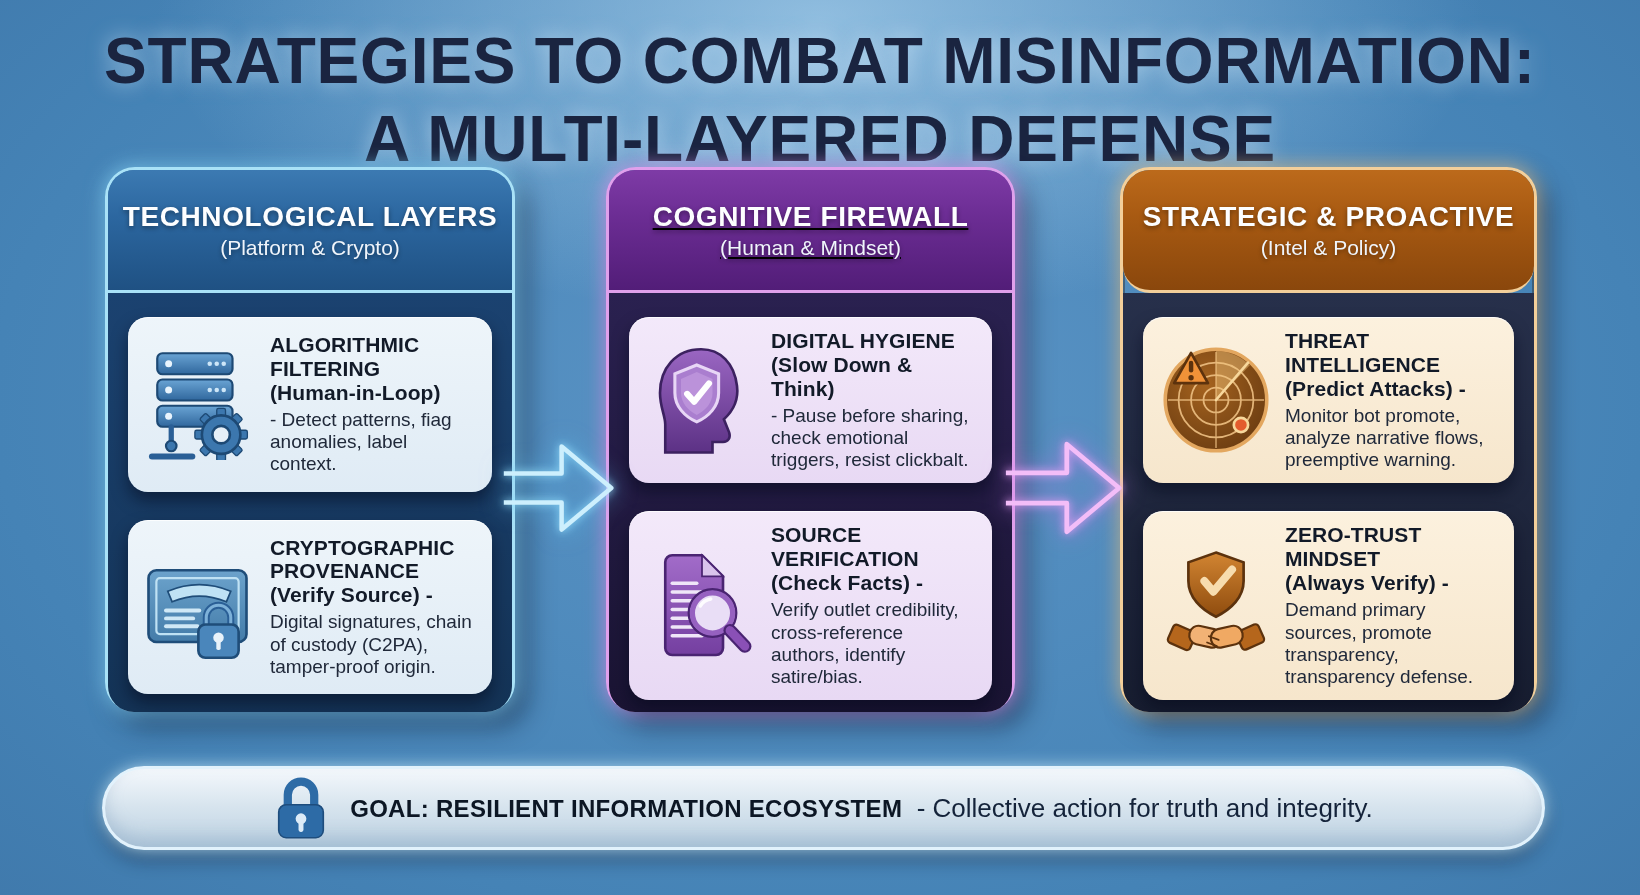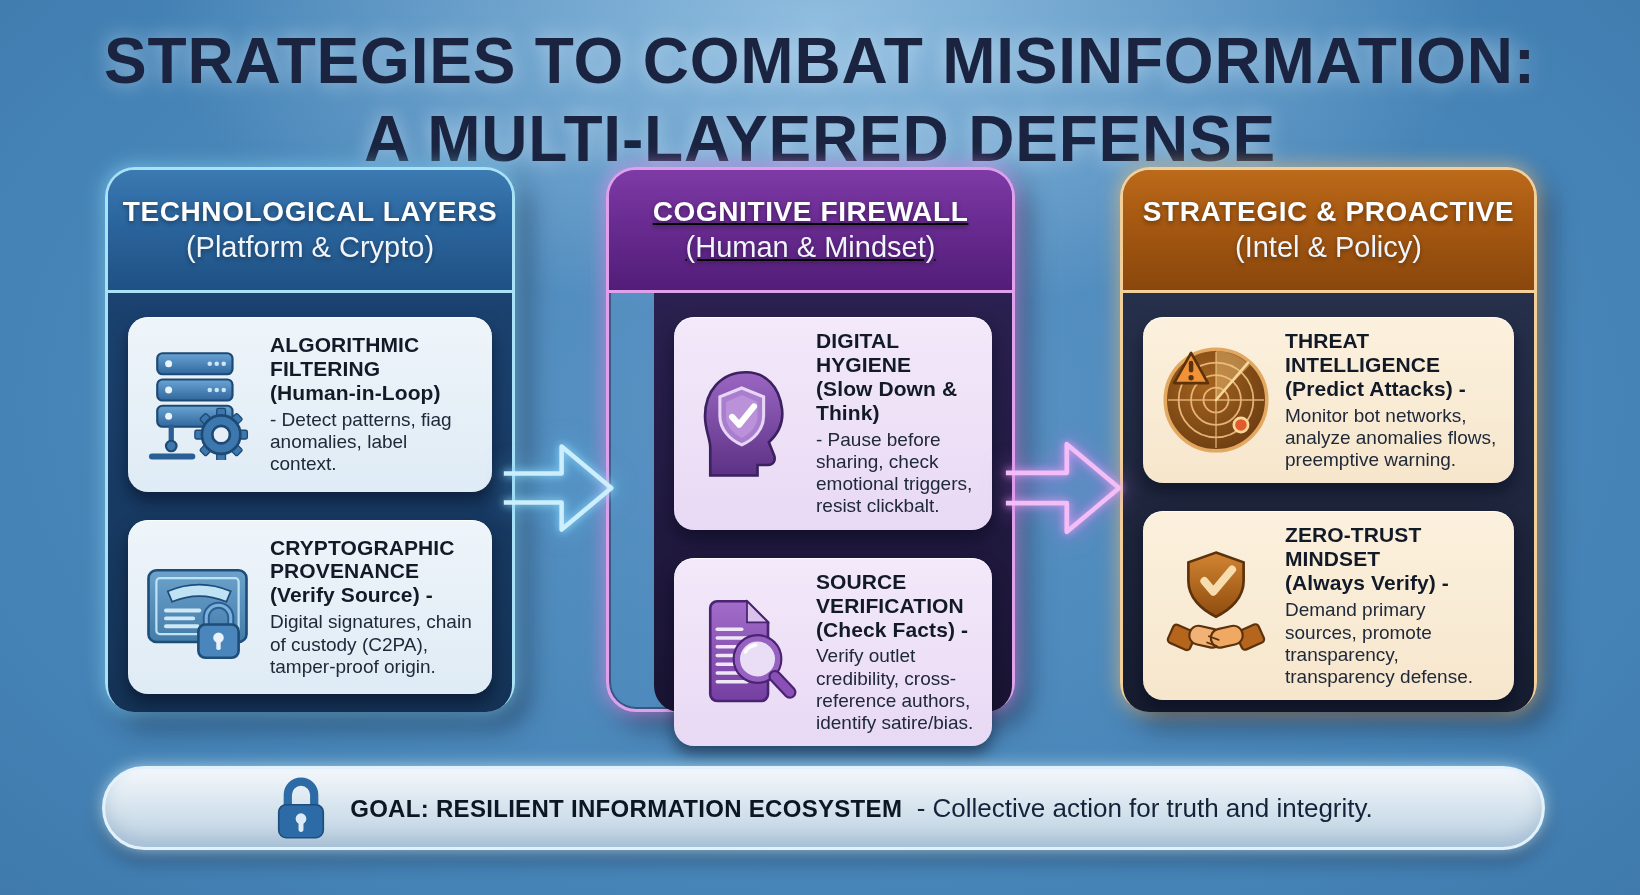--- a/index.html
+++ b/index.html
@@ -26,29 +26,29 @@
   .col-cog  {left:606px;width:409px;border-color:#e0a0ec;
     box-shadow:0 0 18px 3px rgba(228,155,245,.60),12px 14px 26px rgba(8,20,45,.50),inset 0 0 0 2px rgba(25,10,45,.40);}
   .col-strat{left:1120px;width:417px;border-color:#f3cf9a;
     box-shadow:0 0 18px 3px rgba(250,205,140,.55),12px 14px 26px rgba(8,20,45,.50),inset 0 0 0 2px rgba(40,22,8,.35);}
   .col-head{
     height:120px;border-bottom:3px solid;border-radius:26px 26px 0 0;
     display:flex;flex-direction:column;align-items:center;justify-content:center;gap:3px;
   }
   .head-tech {background:linear-gradient(180deg,#3c7ab2 0%,#2c67a0 38%,#1f5183 100%);border-color:#a9e2f7;}
   .head-cog  {background:linear-gradient(180deg,#7e3ba6 0%,#6c2d94 38%,#521d78 100%);border-color:#e0a0ec;text-decoration:underline;}
-  .head-strat{background:linear-gradient(180deg,#bc6a1b 0%,#a85a12 38%,#8a470c 100%);border-color:#f3cf9a;}
+  .head-strat{background:linear-gradient(180deg,#bc6a1b 0%,#a85a12 38%,#8a470c 100%);border-color:#f3cf9a;border-radius:27px;}
   .col-title{margin:0;color:#fdfeff;font-size:28px;font-weight:800;letter-spacing:.6px;text-shadow:0 2px 5px rgba(0,0,0,.40);}
-  .col-sub{color:#f0f5fb;font-size:29px;font-weight:500;text-shadow:0 2px 4px rgba(0,0,0,.35);}
+  .col-sub{color:#f0f5fb;font-size:21px;font-weight:500;text-shadow:0 2px 4px rgba(0,0,0,.35);}
   .col-body{
     height:419px;border-radius:0 0 26px 26px;box-sizing:border-box;
     display:flex;flex-direction:column;gap:28px;padding:24px 20px 18px 20px;
   }
   .body-tech {background:linear-gradient(180deg,#1b4270 0%,#143356 100%);}
-  .body-cog  {background:linear-gradient(180deg,#2a2150 0%,#1a1433 100%);margin-left:45px;}
+  .body-cog  {background:linear-gradient(180deg,#2a2150 0%,#1a1433 100%);}
   .body-strat{background:linear-gradient(180deg,#27304b 0%,#171d30 100%);}
   
   .card{
     flex:1 1 0;border-radius:20px;display:flex;align-items:center;gap:8px;
     padding:12px 16px 12px 12px;box-sizing:border-box;
     box-shadow:0 9px 16px rgba(3,8,25,.50),inset 0 1px 0 rgba(255,255,255,.75);
   }
   .card-tech {background:linear-gradient(180deg,#eef5fa 0%,#dfebf5 100%);}
   .card-cog  {background:linear-gradient(180deg,#f3e9fa 0%,#e8d9f4 100%);}
   .card-strat{background:linear-gradient(180deg,#fcf1de 0%,#f6e6cc 100%);}
@@ -281,21 +281,21 @@
             <rect x="-2.5" y="-12" width="5" height="13" rx="2.5" fill="#5c320d"></rect>
             <circle cy="7" r="3" fill="#5c320d"></circle>
           </g>
           <circle cx="92" cy="92" r="8" fill="#e35b2d" stroke="#f7d79b" stroke-width="3"></circle>
         </svg>
       </div>
       <div class="card-text">
         <h3 class="card-title">THREAT
 INTELLIGENCE
 (Predict Attacks) -</h3>
-        <p class="card-desc">Monitor bot networks, analyze anomalies flows, preemptive warning.</p>
+        <p class="card-desc">Monitor bot promote, analyze narrative flows, preemptive warning.</p>
       </div>
     </article>
 
     <article class="card card-strat">
       <div class="icon-box">
         <svg width="114" height="114" viewBox="0 0 128 128">
           <defs>
             <linearGradient id="gshield" x1="0" y1="0" x2="0" y2="1">
               <stop offset="0" stop-color="#d28532"></stop>
                 <stop offset="1" stop-color="#8f4c0e"></stop>

